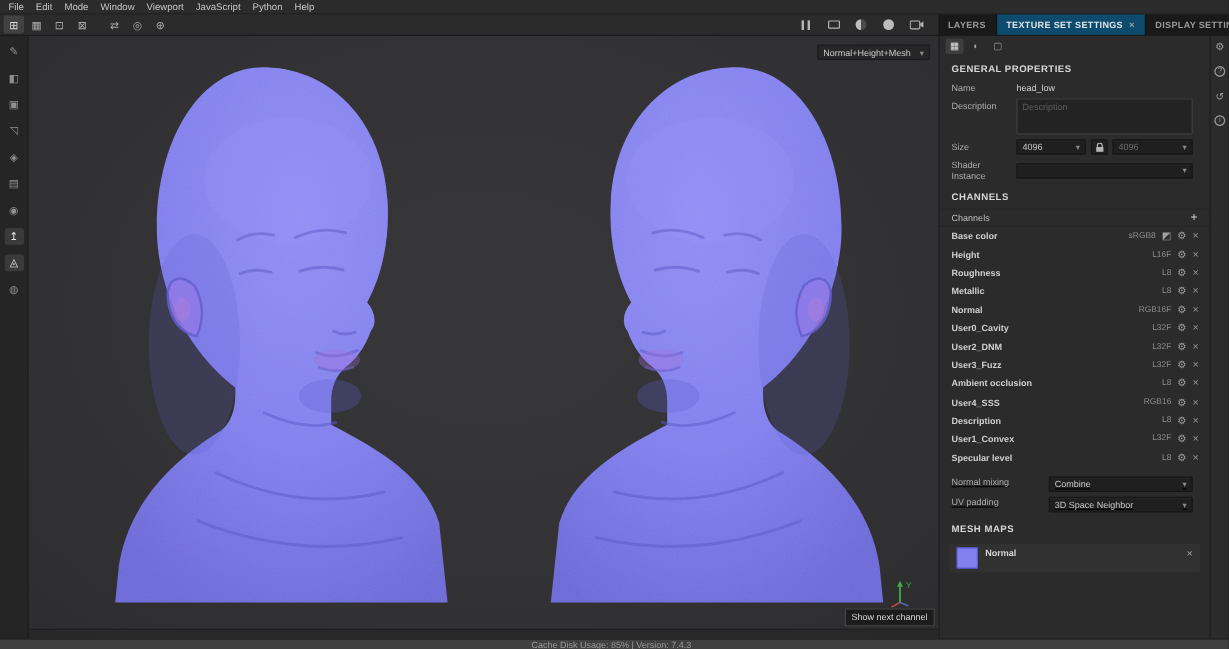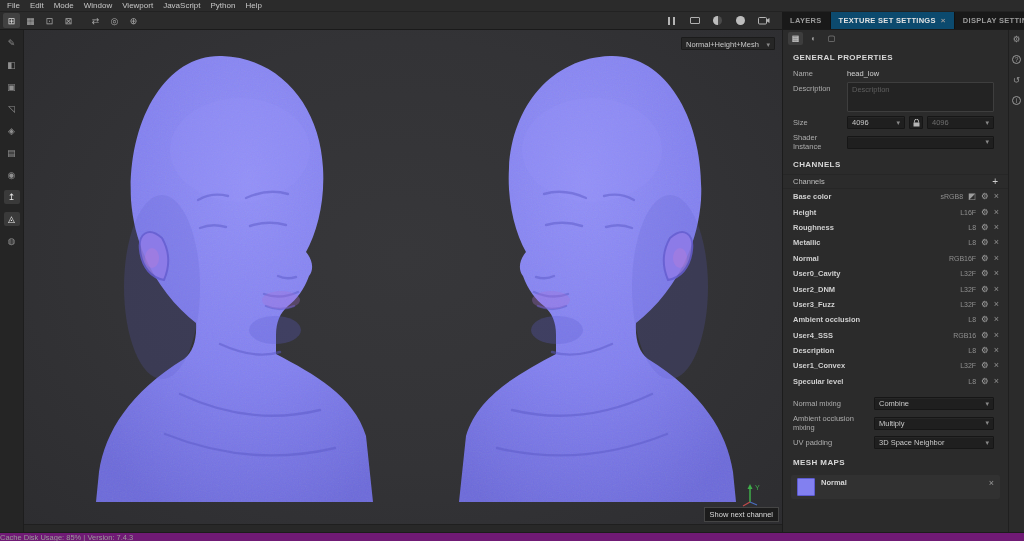--- a/index.html
+++ b/index.html
@@ -87,43 +87,43 @@
   .chan-subrow .plus { margin-left:auto; color:#cfcfcf; font-size:10px; line-height:8px; }
 
   .chlist { }
   .chrow { height:15.4px; display:flex; align-items:center; padding:0 9px 0 10px; gap:5px; }
   .chname { font-size:7.5px; font-weight:bold; color:#d0d0d0; white-space:nowrap; }
   .chfmt { margin-left:auto; font-size:7px; color:#8f8f8f; }
   .chicon { color:#9e9e9e; font-size:8.5px; line-height:9px; }
   .chclose { color:#8f8f8f; font-size:9px; line-height:9px; }
 
   .mixwrap { margin-top:6px; }
-  .mixrow { display:flex; align-items:center; padding:2px 14px 2px 10px; }
+  .mixrow { display:flex; padding:2px 14px 2px 10px;text-decoration:underline; }
   .mixlbl { flex:1; font-size:7.5px; color:#acacac; }
   .mixsel { width:120px; flex:none; }
 
   .bakerow { display:flex; justify-content:flex-end; padding:4px 14px 2px 10px; }
   .bakebtn { background:#363636; border:1px solid #4a4a4a; border-radius:2px; color:#d4d4d4;
              font-size:7.5px; padding:2px 8px; }
   .meshitem { margin:3px 8px 0 8px; background:#313131; border-radius:2px; padding:3px 6px;
               display:flex; align-items:flex-start; gap:6px; }
   .meshthumb { width:18px; height:18px; background:#8280f0; border:1px solid #5c5ad0; border-radius:1px; flex:none; }
   .meshname { font-size:7.5px; font-weight:bold; color:#d6d6d6; }
   .meshclose { margin-left:auto; color:#9a9a9a; font-size:9px; }
 
   
   .rrail { width:16px; flex:none; background:#2b2b2b; border-left:1px solid #1f1f1f;
            display:flex; flex-direction:column; align-items:center; padding-top:4px; gap:11px; }
   .rrail .ricon { color:#9a9a9a; font-size:8.5px; }
   .rrail .circ { width:9px; height:9px; border:1px solid #9a9a9a; border-radius:50%; font-size:6.5px;
                  display:flex; align-items:center; justify-content:center; }
 
   
-  .statusbar { height:9px; background:#701a75; border-top:1px solid #1c1c1c; display:flex;
-               align-items:center; justify-content:flex-start; padding-right:5px;
+  .statusbar { height:9px; background:#404040; border-top:1px solid #1c1c1c; display:flex;
+               align-items:center; justify-content:center; padding-right:5px;
                font-size:7.5px; color:#9a9a9a; flex:none; }
 </style>
 </head>
 <body>
 
 <div class="app">
 
   <div class="menubar">
     <span>File</span>
     <span>Edit</span>
@@ -394,27 +394,20 @@
 
       <div class="mixwrap">
         <div class="mixrow">
           <span class="mixlbl">Normal mixing</span>
           <div class="field mixsel">
             <span>Combine</span>
             <span class="chev">▾</span>
           </div>
         </div>
         <div class="mixrow">
-          <span class="mixlbl">Ambient occlusion mixing</span>
-          <div class="field mixsel">
-            <span>Multiply</span>
-            <span class="chev">▾</span>
-          </div>
-        </div>
-        <div class="mixrow">
           <span class="mixlbl">UV padding</span>
           <div class="field mixsel">
             <span>3D Space Neighbor</span>
             <span class="chev">▾</span>
           </div>
         </div>
       </div>
 
       <div class="sechead">MESH MAPS</div>
 

